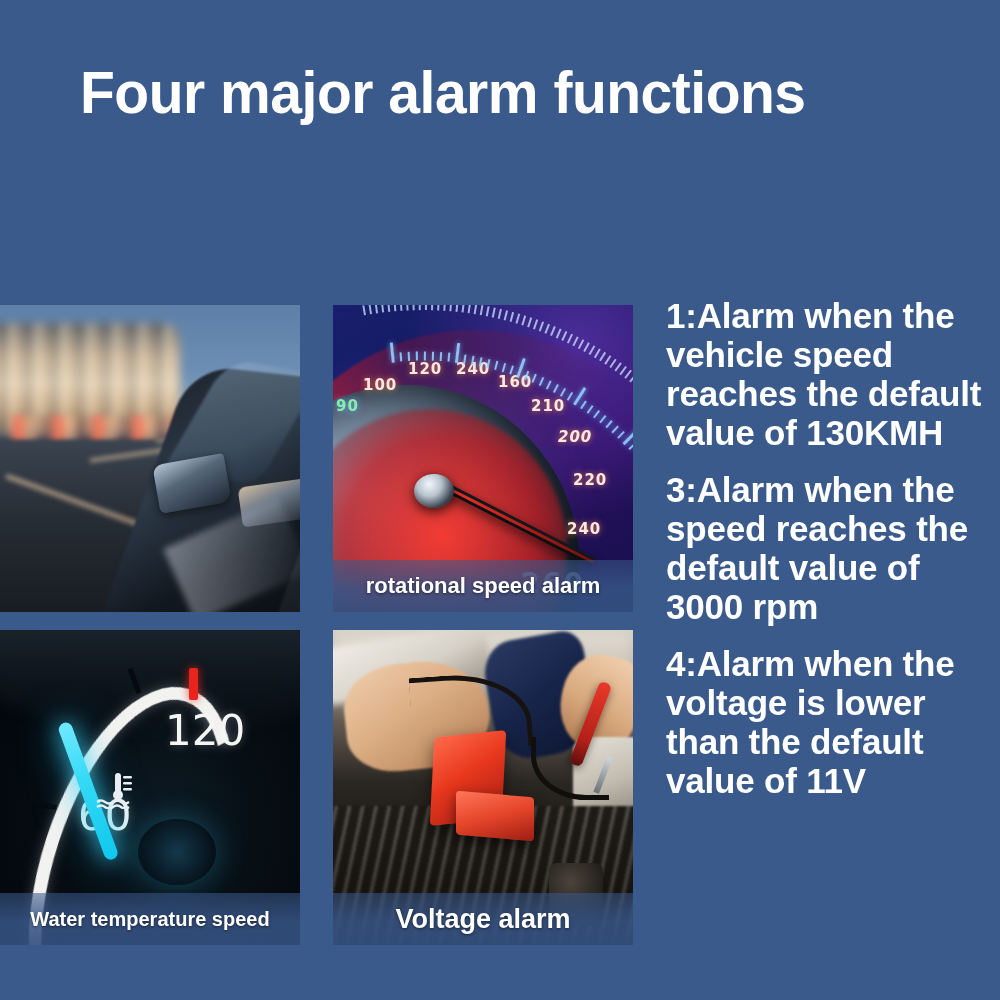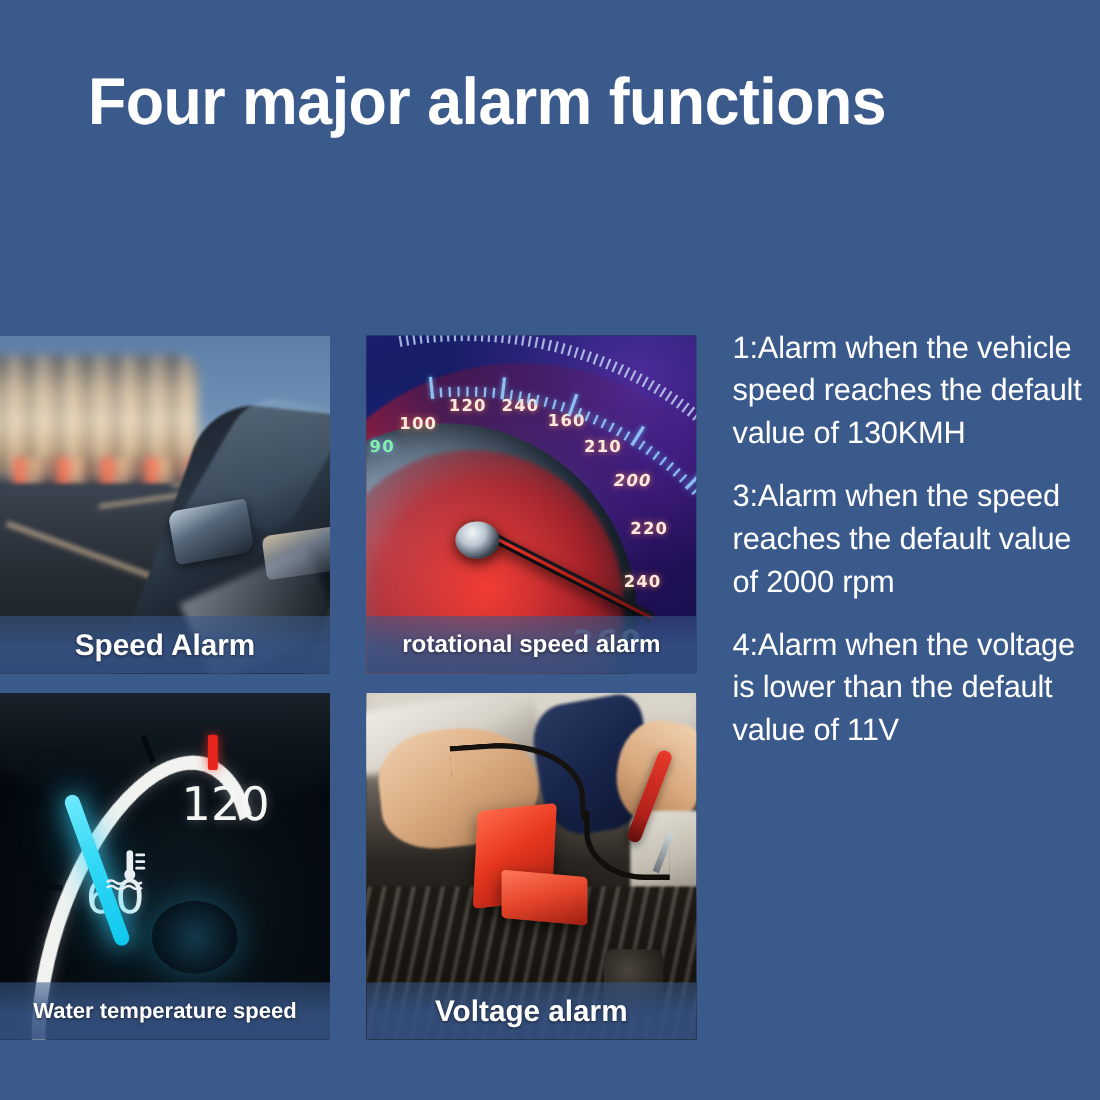--- a/index.html
+++ b/index.html
@@ -462,22 +462,22 @@
 
   
   .text-column {
     position: absolute;
     left: 666px;
     top: 296px;
     width: 328px;
   }
   .alarm-item {
     color: #ffffff;
-    font-size: 28px;
-    font-weight: normal;
+    font-size: 35px;
+    font-weight: bold;
     line-height: 39px;
     margin-bottom: 18px;
     letter-spacing: -0.2px;
   }
   .alarm-item:last-child { margin-bottom: 0; }
 </style>
 </head>
 <body>
 
 <div class="page-title">Four major alarm functions</div>
@@ -492,21 +492,20 @@
       <div class="road-surface"></div>
       <div class="lane-line lane-a"></div>
       <div class="lane-line lane-b"></div>
       <div class="lane-line lane-c"></div>
       <div class="road-car-body"></div>
       <div class="road-car-glass"></div>
       <div class="road-mirror"></div>
       <div class="road-mirror2"></div>
       <div class="road-hood-streak"></div>
     </div>
-    <div class="tile-caption cap-lg">Speed Alarm</div>
   </div>
 
   <div class="tile r0 c1">
     <div class="tile-art">
       <div class="spd-bg"></div>
       <div class="spd-dial"></div>
       <div class="spd-hub-disc"></div>
       <div class="spd-red-face"></div>
       <div class="spd-ticks" id="spd-ticks">
           <div class="spd-num cool" style="left: 1%; top: 30%;">90</div>
@@ -651,15 +650,15 @@
       <div class="eng-probe"></div>
       <div class="eng-probe-tip"></div>
     </div>
     <div class="tile-caption cap-lg">Voltage alarm</div>
   </div>
 
 </div>
 
 <div class="text-column">
   <div class="alarm-item">1:Alarm when the vehicle speed reaches the default value of 130KMH</div>
-  <div class="alarm-item">3:Alarm when the speed reaches the default value of 2000 rpm</div>
+  <div class="alarm-item">3:Alarm when the speed reaches the default value of 3000 rpm</div>
   <div class="alarm-item">4:Alarm when the voltage is lower than the default value of 11V</div>
 </div>
 
 </body></html>

